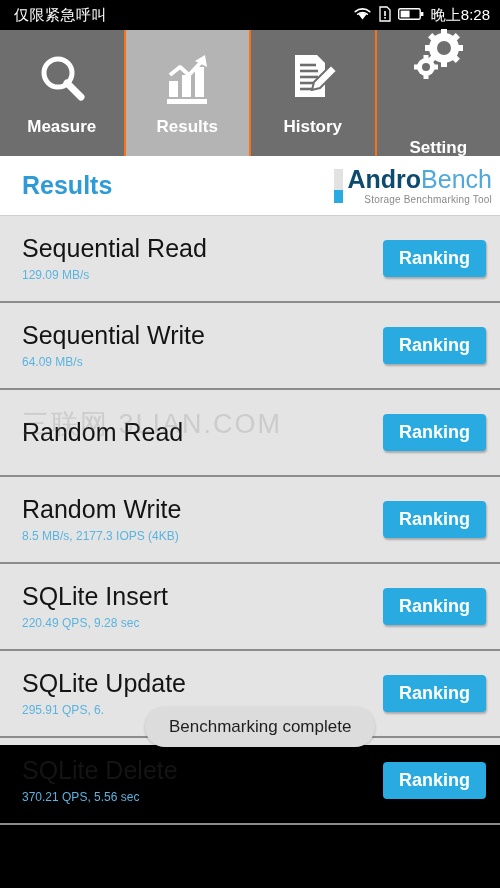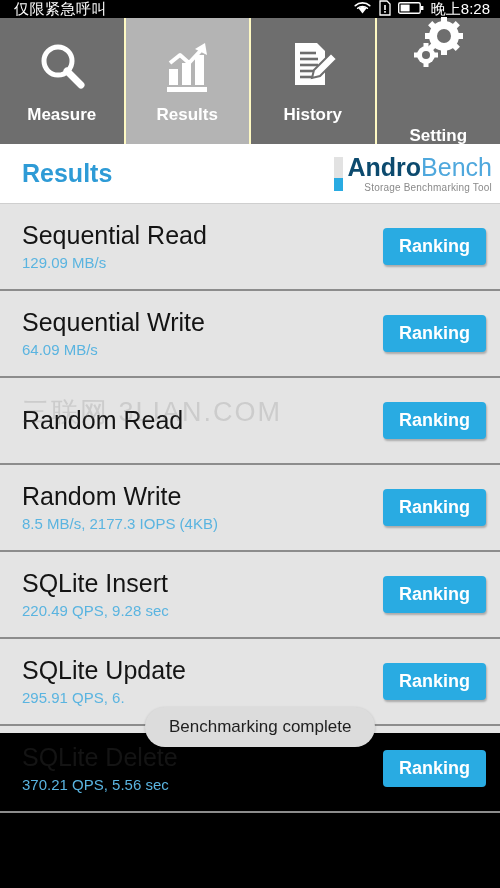--- a/index.html
+++ b/index.html
@@ -6,35 +6,35 @@
   html,body { width:500px; height:888px; }
   body {
     font-family:"Liberation Sans", sans-serif;
     background:#000;
     overflow:hidden;
     position:relative;
   }
 
   
   .statusbar{
-    height:18px; background:#000; color:#fff;
+    height:30px; background:#000; color:#fff;
     display:flex; align-items:center; padding:0 10px 0 14px;
     font-size:15px;
   }
   .statusbar .carrier{ flex:1; letter-spacing:.5px; }
   .statusbar .icons{ display:flex; align-items:center; gap:7px; }
   .clock{ font-size:15px; }
   .ico{ display:inline-block; }
 
   
   .tabbar{ display:flex; height:126px; background:#555; }
   .tab{
     flex:1; background:#6e6e6e; color:#fff;
     display:flex; flex-direction:column; align-items:center; justify-content:center;
-    border-right:2px solid #fef9c3; position:relative;
+    border-right:2px solid #f97316; position:relative;
   }
   .tab:last-child{ border-right:none;gap:44px; }
   .tab.active{ background:#b4b4b4; }
   .tab .tabicon{ height:58px; display:flex; align-items:flex-end; justify-content:center; }
   .tab .tablabel{ margin-top:10px; font-size:17px; font-weight:bold; }
 
   
   .appheader{
     background:#fff; height:60px;
     display:flex; align-items:center; justify-content:space-between;
@@ -55,21 +55,21 @@
   .list{ background:#e4e4e4; height:529px; position:relative; }
   .row{
     height:87px; display:flex; align-items:center;
     padding:0 14px 0 22px;
     border-bottom:2px solid #8c8c8c;
     position:relative;
   }
   .row:last-child{ border-bottom:none; }
   .row-text{ flex:1; }
   .row-title{ font-size:25px; color:#141414; line-height:1.05; }
-  .row-value{ font-size:15px; color:#5ab4e0; margin-top:6px; }
+  .row-value{ font-size:12px; color:#5ab4e0; margin-top:6px; }
   .ranking-btn{
     background:#29abe2; color:#fff; font-weight:bold; font-size:18px;
     border:none; border-radius:4px; padding:8px 16px;
     box-shadow:1px 2px 2px rgba(0,0,0,.25);
   }
 
   
   .watermark-list{
     position:absolute; left:22px; top:190px;
     font-size:27px; color:rgba(120,120,120,.22);

